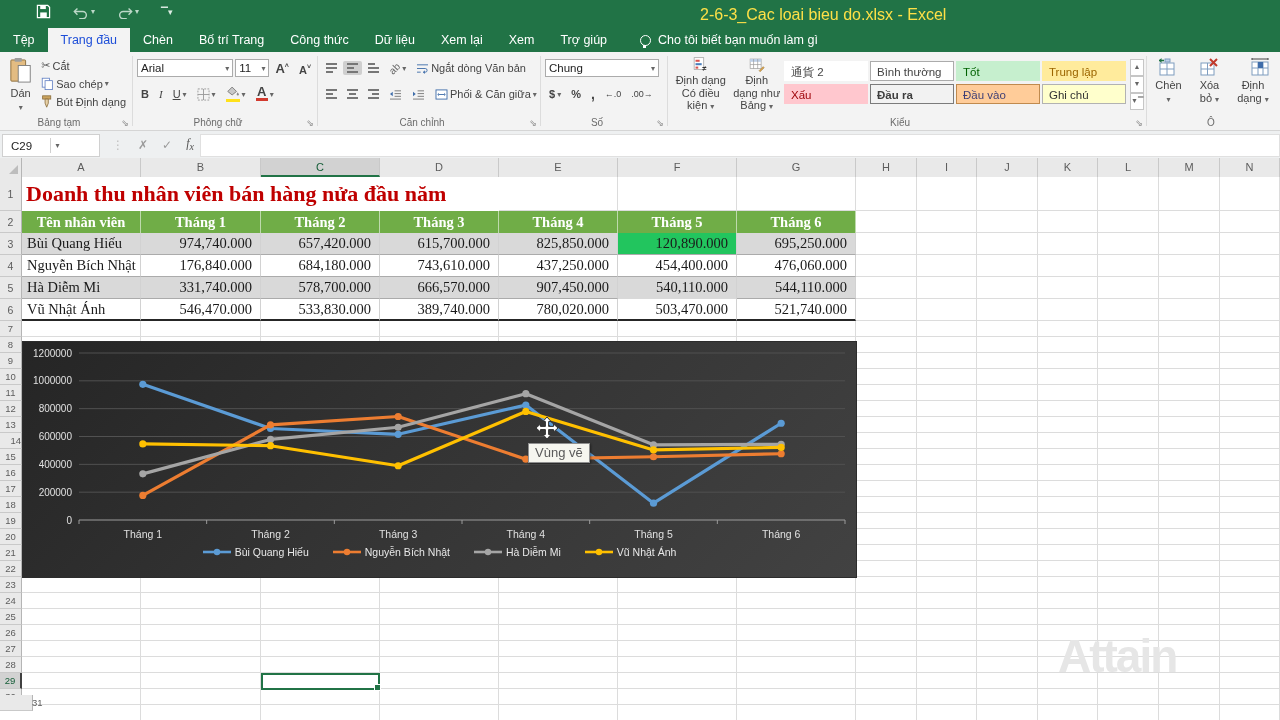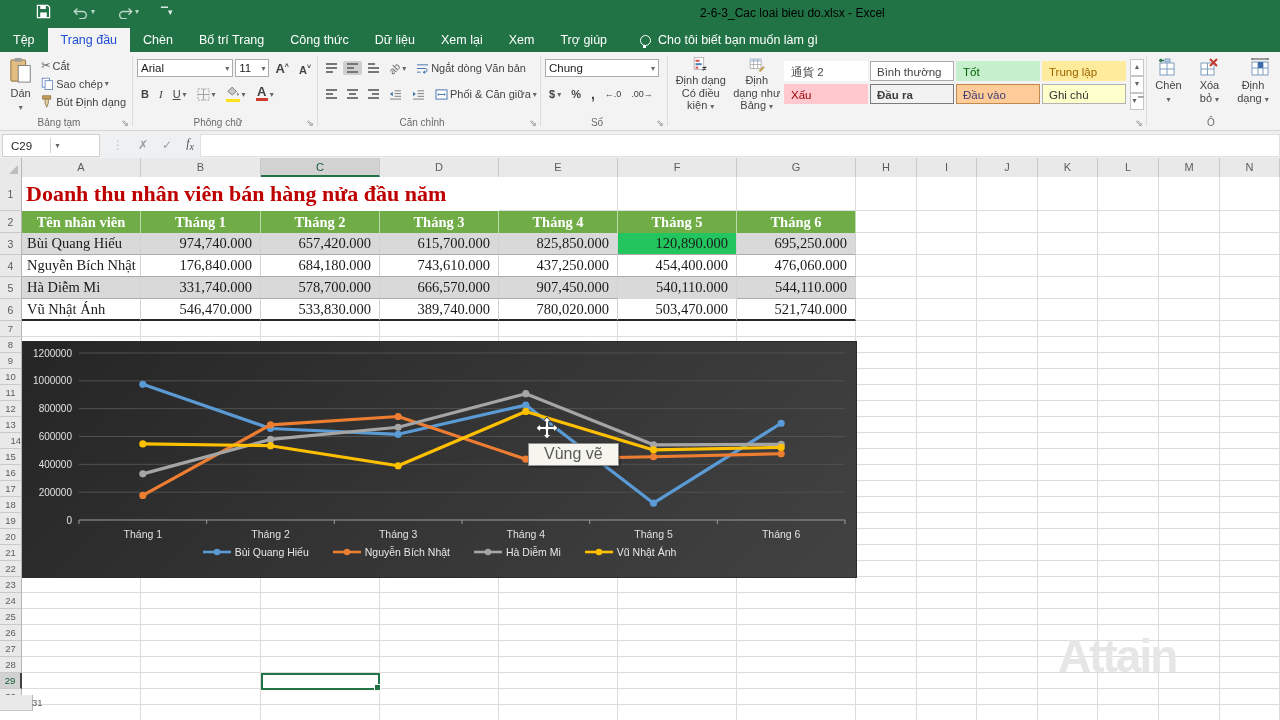--- a/index.html
+++ b/index.html
@@ -2,21 +2,21 @@
 <html><head>
 <meta charset="utf-8">
 <style>
   html,body{margin:0;padding:0;background:#888;}
   .app{position:relative;width:1280px;height:720px;overflow:hidden;background:#fff;
        font-family:"Liberation Sans","DejaVu Sans",sans-serif;-webkit-font-smoothing:antialiased;}
   
   .titlebar{position:absolute;left:0;top:0;width:1280px;height:28px;background:#217346;}
   .qat{position:absolute;left:36px;top:4px;display:flex;align-items:center;gap:22px;color:#dfeee5;}
   .qat .qbtn{display:flex;align-items:center;gap:2px;font-size:11px;}
-  .title-text{position:absolute;left:700px;top:6px;color:#000000;font-size:12px;white-space:nowrap;}
+  .title-text{position:absolute;left:700px;top:6px;color:#fde047;font-size:16px;white-space:nowrap;}
   
   .tabrow{position:absolute;left:0;top:28px;width:1280px;height:24px;background:#217346;display:flex;align-items:flex-end;}
   .tab{height:24px;line-height:24px;padding:0 13px;color:#fff;font-size:12.5px;white-space:nowrap;}
   .tab.active{background:#f3f3f3;color:#1d4ed8;}
   .tellme{display:flex;align-items:center;gap:7px;color:#fff;font-size:12.5px;margin-left:10px;padding:0 10px;height:24px;}
   .bulb{width:9px;height:9px;border:1.4px solid #fff;border-radius:50%;position:relative;}
   .bulb:after{content:"";position:absolute;left:2px;top:9px;width:3px;height:3px;background:#fff;}
   
   .ribbon{position:absolute;left:0;top:52px;width:1280px;height:78px;background:#f3f3f3;border-bottom:1px solid #d5d5d5;display:flex;}
   .rgroup{position:relative;height:78px;box-sizing:border-box;padding:3px 2px 16px 4px;}
@@ -73,21 +73,21 @@
   .tdata .tcell{color:#1a1a1a;border-right:1px solid #d2d2d2;border-bottom:1px solid #ababab;}
   .tdata .name{padding-left:5px;text-align:left;}
   .tdata .num{padding-right:8px;text-align:right;}
   .tdata.last .tcell{border-bottom:2px solid #262626;}
   
   .chartbox{position:absolute;left:23px;top:165px;width:833px;height:235px;
             background:linear-gradient(135deg,#252525 0%,#333 45%,#424242 100%);box-shadow:0 0 0 1px #2c2c2c;}
   .legend{position:absolute;left:0;top:204px;width:833px;display:flex;justify-content:center;gap:24px;align-items:center;}
   .legitem{display:flex;align-items:center;gap:4px;color:#e8e8e8;font-size:10.5px;white-space:nowrap;}
   .tooltip{position:absolute;left:505px;top:101px;background:#f6f6ef;border:1px solid #8f8f8f;color:#5a5a5a;
-           font-size:16px;padding:1px 15px 2px;box-shadow:1px 1px 2px rgba(0,0,0,.4);}
+           font-size:13px;padding:1px 6px 2px;box-shadow:1px 1px 2px rgba(0,0,0,.4);}
   .movecur{position:absolute;left:512px;top:74px;}
   
   .selcell{position:absolute;left:261px;top:496px;width:119px;height:17px;border:2px solid #217346;box-sizing:border-box;}
   .selcell:after{content:"";position:absolute;right:-3px;bottom:-3px;width:5px;height:5px;background:#217346;border:1px solid #fff;}
   .watermark{position:absolute;left:1058px;top:452px;font-size:46px;font-weight:800;color:#e6e6e6;letter-spacing:-2px;}
 </style>
 </head>
 <body>
 
 <div class="app">
@@ -372,20 +372,21 @@
             <div class="chip" style="background: rgb(242, 242, 242); color: rgb(63, 63, 63); border-color: rgb(123, 123, 123); font-weight: bold;">Đầu ra</div>
             <div class="chip" style="background: rgb(255, 204, 153); color: rgb(63, 63, 118); border-color: rgb(192, 138, 78);">Đầu vào</div>
             <div class="chip" style="background: rgb(255, 255, 204); color: rgb(51, 51, 51); border-color: rgb(178, 178, 178);">Ghi chú</div>
           </div>
         <div class="galscroll">
           <div>▲</div>
           <div>▼</div>
           <div>▼▔</div>
         </div>
       </div>
+      <div class="glabel">Kiểu</div>
       <div class="launcher">⇘</div>
     </div>
     <div class="rsep"></div>
 
     <div class="rgroup" style="width:128px;display:flex;justify-content:center;gap:6px;">
       <div class="bigbtn" style="width:34px;">
         <svg width="20" height="20" viewBox="0 0 20 20">
           <rect x="2" y="6" width="14" height="12" fill="#fff" stroke="#7f9dbf"></rect>
             <path d="M2 12h14M9 6v12" stroke="#7f9dbf"></path>
           <rect x="7" y="2" width="5" height="3" fill="#bdd0e9" stroke="#7f9dbf"></rect>

